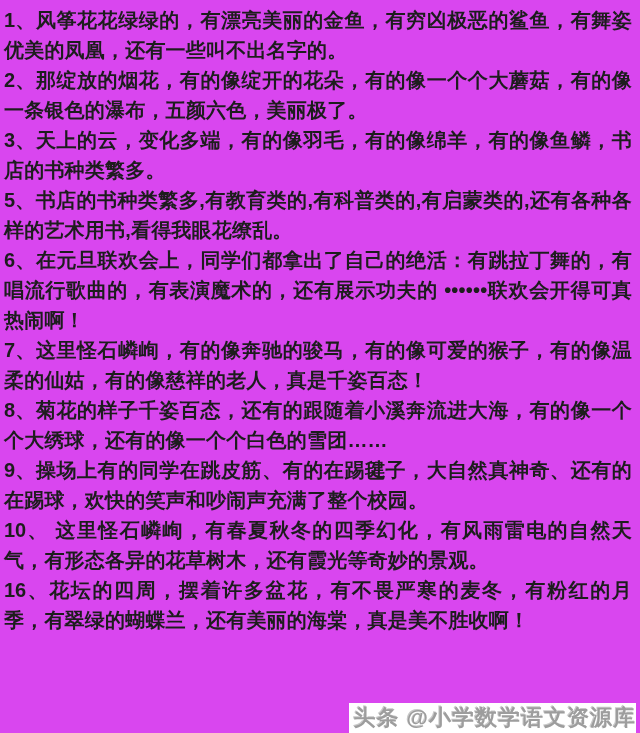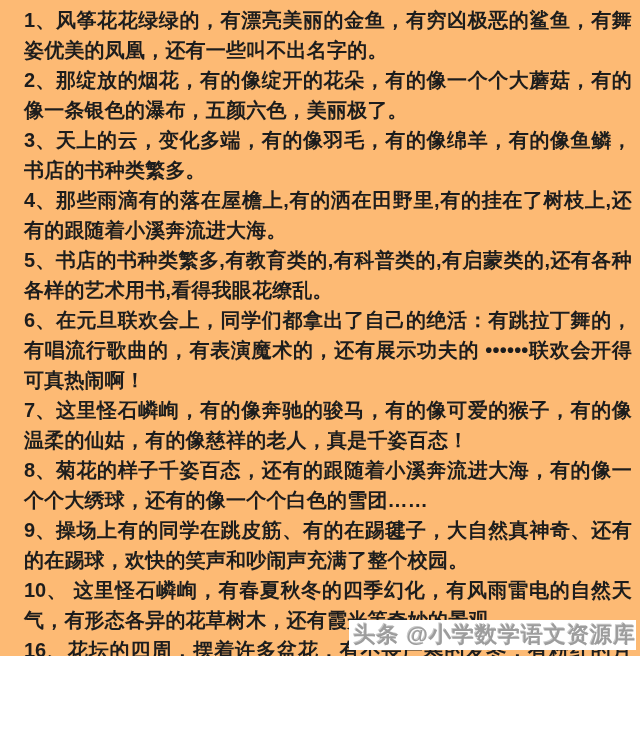--- a/index.html
+++ b/index.html
@@ -3,24 +3,24 @@
 <meta charset="utf-8">
 <style>
   html, body {
     margin: 0;
     padding: 0;
     background: #ffffff;
   }
   .page {
     position: relative;
     width: 640px;
-    height: 656px;
+    height: 733px;
     box-sizing: border-box;
-    padding: 5px 8px 4px 24px;
-    background: #fdba74;
+    padding: 5px 8px 4px 4px;
+    background: #d946ef;
     overflow: hidden;
     font-family: "Liberation Sans", "DejaVu Sans", sans-serif;
   }
   .sentence-list {
     width: 100%;
   }
   .sentence {
     margin: 0;
     font-size: 20px;
     line-height: 30px;
@@ -31,21 +31,21 @@
     letter-spacing: 0.2px;
     word-break: break-all;
   }
   .sentence .num {
     font-weight: 800;
     letter-spacing: 0;
   }
   .watermark {
     position: absolute;
     right: 4px;
-    bottom: 6px;
+    bottom: 0;
     font-size: 22px;
     font-weight: 700;
     letter-spacing: 1px;
     color: #9d9d9d;
     text-shadow: 1px 1px 0 #ffffff, -1px -1px 0 #c9c9c9;
     white-space: nowrap;
     background: #ffffff;
     padding-left: 4px;
     margin-left: 33px;
   }
@@ -54,21 +54,20 @@
 <body>
 
 <div class="page">
   <div id="sentence-list" class="sentence-list">
   <p class="sentence"><span class="num">1、</span><span class="txt">风筝花花绿绿的，有漂亮美丽的金鱼，有穷凶极恶的鲨鱼，有舞姿优美的凤凰，还有一些叫不出名字的。</span></p>
 
   <p class="sentence"><span class="num">2、</span><span class="txt">那绽放的烟花，有的像绽开的花朵，有的像一个个大蘑菇，有的像一条银色的瀑布，五颜六色，美丽极了。</span></p>
 
   <p class="sentence"><span class="num">3、</span><span class="txt">天上的云，变化多端，有的像羽毛，有的像绵羊，有的像鱼鳞，书店的书种类繁多。</span></p>
 
-  <p class="sentence"><span class="num">4、</span><span class="txt">那些雨滴有的落在屋檐上,有的洒在田野里,有的挂在了树枝上,还有的跟随着小溪奔流进大海。</span></p>
 
   <p class="sentence"><span class="num">5、</span><span class="txt">书店的书种类繁多,有教育类的,有科普类的,有启蒙类的,还有各种各样的艺术用书,看得我眼花缭乱。</span></p>
 
   <p class="sentence"><span class="num">6、</span><span class="txt">在元旦联欢会上，同学们都拿出了自己的绝活：有跳拉丁舞的，有唱流行歌曲的，有表演魔术的，还有展示功夫的 ••••••联欢会开得可真热闹啊！</span></p>
 
   <p class="sentence"><span class="num">7、</span><span class="txt">这里怪石嶙峋，有的像奔驰的骏马，有的像可爱的猴子，有的像温柔的仙姑，有的像慈祥的老人，真是千姿百态！</span></p>
 
   <p class="sentence"><span class="num">8、</span><span class="txt">菊花的样子千姿百态，还有的跟随着小溪奔流进大海，有的像一个个大绣球，还有的像一个个白色的雪团……</span></p>
 
   <p class="sentence"><span class="num">9、</span><span class="txt">操场上有的同学在跳皮筋、有的在踢毽子，大自然真神奇、还有的在踢球，欢快的笑声和吵闹声充满了整个校园。</span></p>

